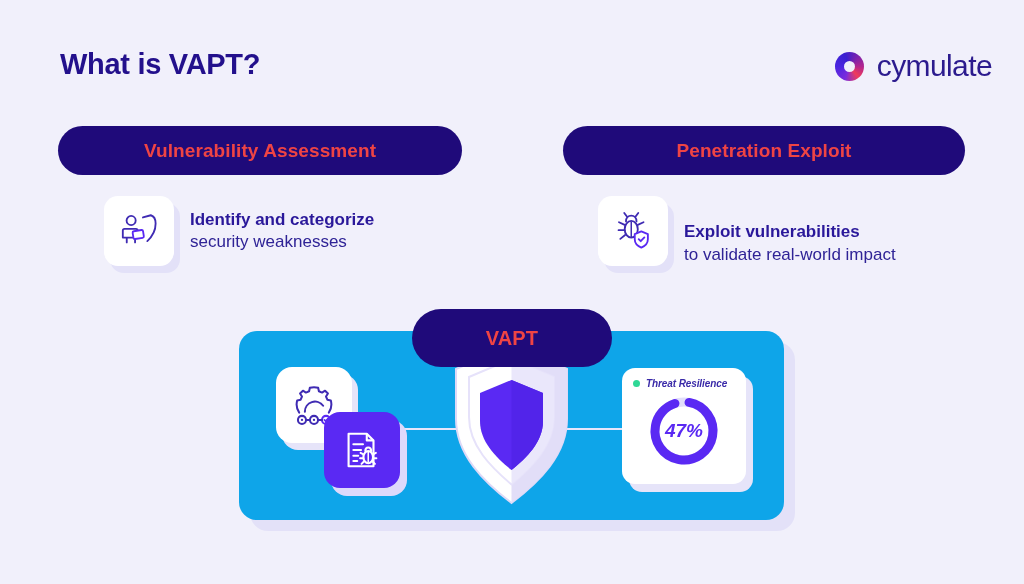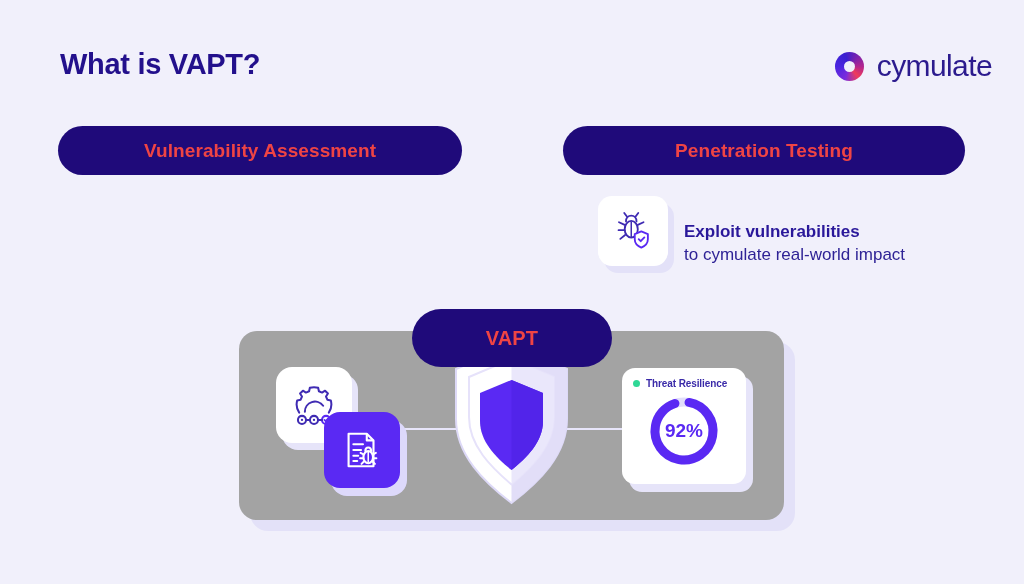--- a/index.html
+++ b/index.html
@@ -149,21 +149,22 @@
     border-radius: 18px;
     background: #e3e1f8;
   }
   .panel-face {
     position: absolute;
     left: 0;
     top: 0;
     width: 545px;
     height: 189px;
     border-radius: 18px;
-    background: #a3a3a3;
+    background: #0ea5e9;
+    font-style: italic;
   }
   .connector {
     position: absolute;
     height: 2px;
     background: #e7e5fa;
     top: 97px;
   }
   .connector-a { left: 152px; width: 110px; }
   .connector-b { left: 285px; width: 110px; }
 
@@ -287,41 +288,59 @@
 <div class="stage">
 
   <div class="page-title">What is VAPT?</div>
 
   <div class="brand">
     <div class="brand-mark"></div>
     <div class="brand-name">cymulate</div>
   </div>
 
   <div class="pill pill-va">Vulnerability Assessment</div>
-  <div class="pill pill-pt">Penetration Testing</div>
-
+  <div class="pill pill-pt">Penetration Exploit</div>
+
+  <div class="feature feature-left">
+    <div class="tile">
+      <div class="tile-shadow"></div>
+      <div class="tile-face">
+        <svg width="42" height="42" viewBox="0 0 48 48" fill="none">
+          <circle cx="15" cy="12" r="5.2" stroke="#3f2bb3" stroke-width="2.1"></circle>
+          <path d="M7.5 21.5h13a2 2 0 0 1 2 2v8h-17v-8a2 2 0 0 1 2-2z" stroke="#3f2bb3" stroke-width="2.1" stroke-linejoin="round"></path>
+          <path d="M10 32v5M19.5 32v5" stroke="#3f2bb3" stroke-width="2.1" stroke-linecap="round"></path>
+          <rect x="16.5" y="24.5" width="12" height="9" rx="1.6" transform="rotate(-9 16.5 24.5)" fill="#ffffff" stroke="#5a29f3" stroke-width="2.1"></rect>
+          <path d="M28.5 8.5 37.5 6c4.2 1.2 5.5 4 5.5 9.5 0 9-4 15-9.5 20" stroke="#3f2bb3" stroke-width="2.1" stroke-linecap="round" stroke-linejoin="round"></path>
+        </svg>
+      </div>
+    </div>
+    <div class="feature-text">
+      <span class="t1">Identify and categorize</span>
+      <span class="t2">security weaknesses</span>
+    </div>
+  </div>
 
   <div class="feature feature-right">
     <div class="tile">
       <div class="tile-shadow"></div>
       <div class="tile-face">
         <svg width="42" height="42" viewBox="0 0 48 48" fill="none">
           <path d="M16 13c0-4 2.6-6.5 6-6.5s6 2.5 6 6.5" stroke="#3f2bb3" stroke-width="2.1" stroke-linecap="round"></path>
           <path d="M17 7.5 14 3.5M27 7.5 30 3.5" stroke="#3f2bb3" stroke-width="2.1" stroke-linecap="round"></path>
           <ellipse cx="22" cy="22" rx="7.5" ry="9.5" stroke="#3f2bb3" stroke-width="2.1"></ellipse>
           <path d="M22 13v18" stroke="#3f2bb3" stroke-width="1.7"></path>
           <path d="M14.5 17 8 14M14.5 23H7.5M15 28.5 9.5 33M29.5 17 36 14" stroke="#3f2bb3" stroke-width="2.1" stroke-linecap="round"></path>
           <path d="M33.5 24.5 41 27.5v6c0 5-3.8 8-7.5 9.5-3.7-1.5-7.5-4.5-7.5-9.5v-6l7.5-3z" fill="#ffffff" stroke="#5a29f3" stroke-width="2.1" stroke-linejoin="round"></path>
           <path d="M30.5 33.3l2.3 2.4 4.2-4.4" stroke="#5a29f3" stroke-width="2.1" stroke-linecap="round" stroke-linejoin="round"></path>
         </svg>
       </div>
     </div>
     <div class="feature-text">
       <span class="t1">Exploit vulnerabilities</span>
-      <span class="t2">to cymulate real-world impact</span>
+      <span class="t2">to validate real-world impact</span>
     </div>
   </div>
 
   <div class="pill pill-vapt">VAPT</div>
 
   <div class="panel-wrap">
     <div class="panel-shadow"></div>
     <div class="panel-face">
 
       <div class="connector connector-a"></div>
@@ -375,21 +394,21 @@
         <div class="gauge-face">
           <div class="gauge-head">
             <span class="gauge-dot"></span>
             <span class="gauge-label">Threat Resilience</span>
           </div>
           <div class="gauge-ring">
             <svg width="74" height="74" viewBox="0 0 74 74">
               <circle cx="37" cy="37" r="29" fill="none" stroke="#e2defb" stroke-width="9"></circle>
               <circle id="gauge-arc" cx="37" cy="37" r="29" fill="none" stroke="#5a29f3" stroke-width="9" stroke-linecap="round" transform="rotate(-80 37 37)" stroke-dasharray="167.6353839955514 182.212373908208"></circle>
             </svg>
-            <div class="gauge-value">92%</div>
+            <div class="gauge-value">47%</div>
           </div>
         </div>
       </div>
 
     </div>
   </div>
 
 </div>
 
 </body></html>

